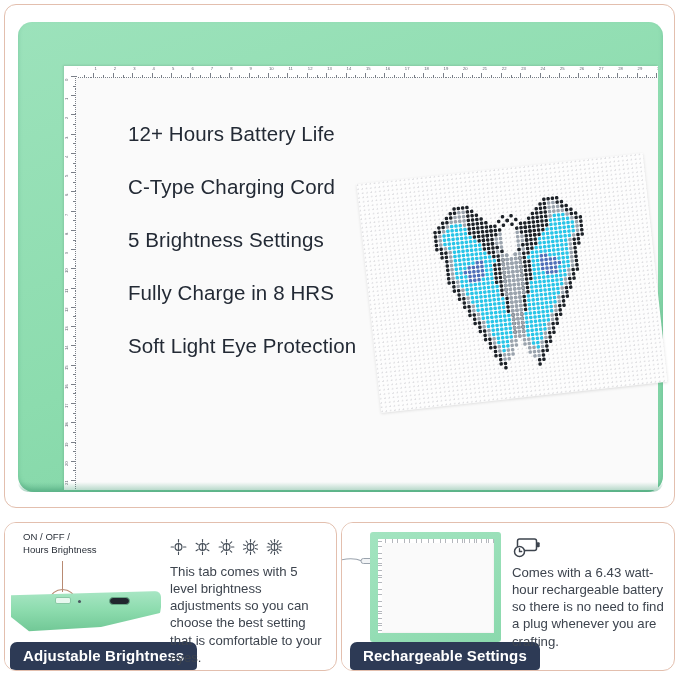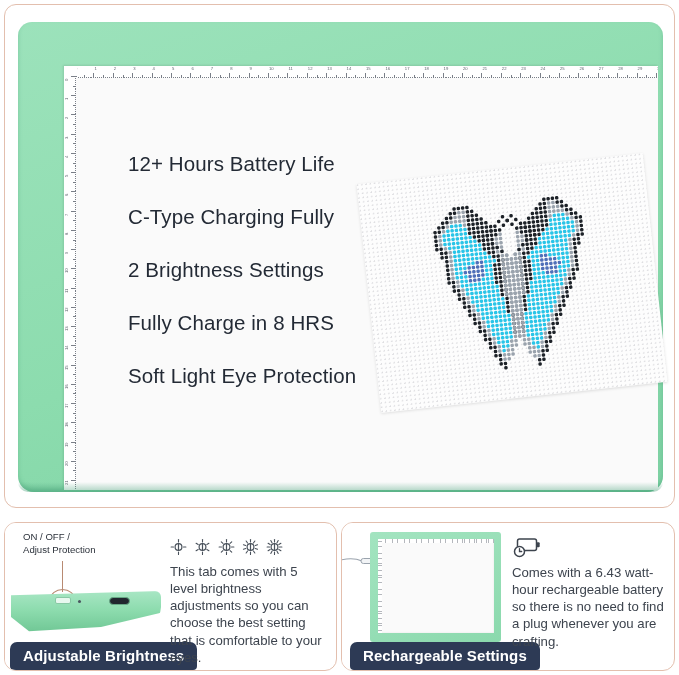--- a/index.html
+++ b/index.html
@@ -57,21 +57,21 @@
   .ruler-v .tick{ left:0; height:1px; }
   .rnum{
     position:absolute; font-size:4.2px; color:#5e646d;
     font-family:"Liberation Sans", sans-serif; line-height:1;
   }
   .ruler-h .rnum{ top:0.5px; transform:translateX(1px); }
   .ruler-v .rnum{ left:1px; transform:rotate(-90deg); transform-origin:0 0; }
 
   
   .features{
-    position:absolute; left:52px; top:74px; width:300px;
+    position:absolute; left:52px; top:44px; width:300px;
   }
   .feature{
     font-size:20.5px; color:#232a35; letter-spacing:.1px;
     margin-bottom:29px; white-space:nowrap;
     font-family:"Liberation Sans", sans-serif;
   }
 
   
   .canvas-wrap{
     position:absolute; left:292px; top:90px; width:288px; height:230px;
@@ -765,22 +765,22 @@
             <div class="tick" style="top: 417.85px; width: 2.5px; left: 10.5px;"></div>
             <div class="tick" style="top: 419.77px; width: 2.5px; left: 10.5px;"></div>
             <div class="tick" style="top: 421.7px; width: 2.5px; left: 10.5px;"></div>
             <div class="rnum" style="top: 419px;">21</div>
           </div>
 
         <div class="panel-inner">
 
           <div class="features">
             <div class="feature">12+ Hours Battery Life</div>
-            <div class="feature">C-Type Charging Fully</div>
-            <div class="feature">2 Brightness Settings</div>
+            <div class="feature">C-Type Charging Cord</div>
+            <div class="feature">5 Brightness Settings</div>
             <div class="feature">Fully Charge in  8 HRS</div>
             <div class="feature">Soft Light Eye Protection</div>
           </div>
 
           <div class="canvas-wrap">
             <div class="canvas"></div>
             <div class="canvas-grid"></div>
             <svg class="bfly" viewBox="0 0 288 230">
               <g id="bfly-beads">
                   <rect x="92.65" y="33.40" width="3.5" height="3.5" rx="1.5" fill="#1d2228"></rect>
@@ -1749,21 +1749,21 @@
 
         </div>
       </div>
     </div>
   </div>
 
   <div class="card card-left">
     <div class="photo">
       <div class="callout-text">
         <span>ON / OFF /</span><br>
-        <span>Adjust Protection</span>
+        <span>Hours Brightness</span>
       </div>
       <div class="callout-line"></div>
       <div class="callout-circle"></div>
       <div class="edge"></div>
       <div class="btn-port"></div>
       <div class="led-dot"></div>
       <div class="usb-port"></div>
     </div>
 
     <div class="badge">Adjustable Brightness</div>

